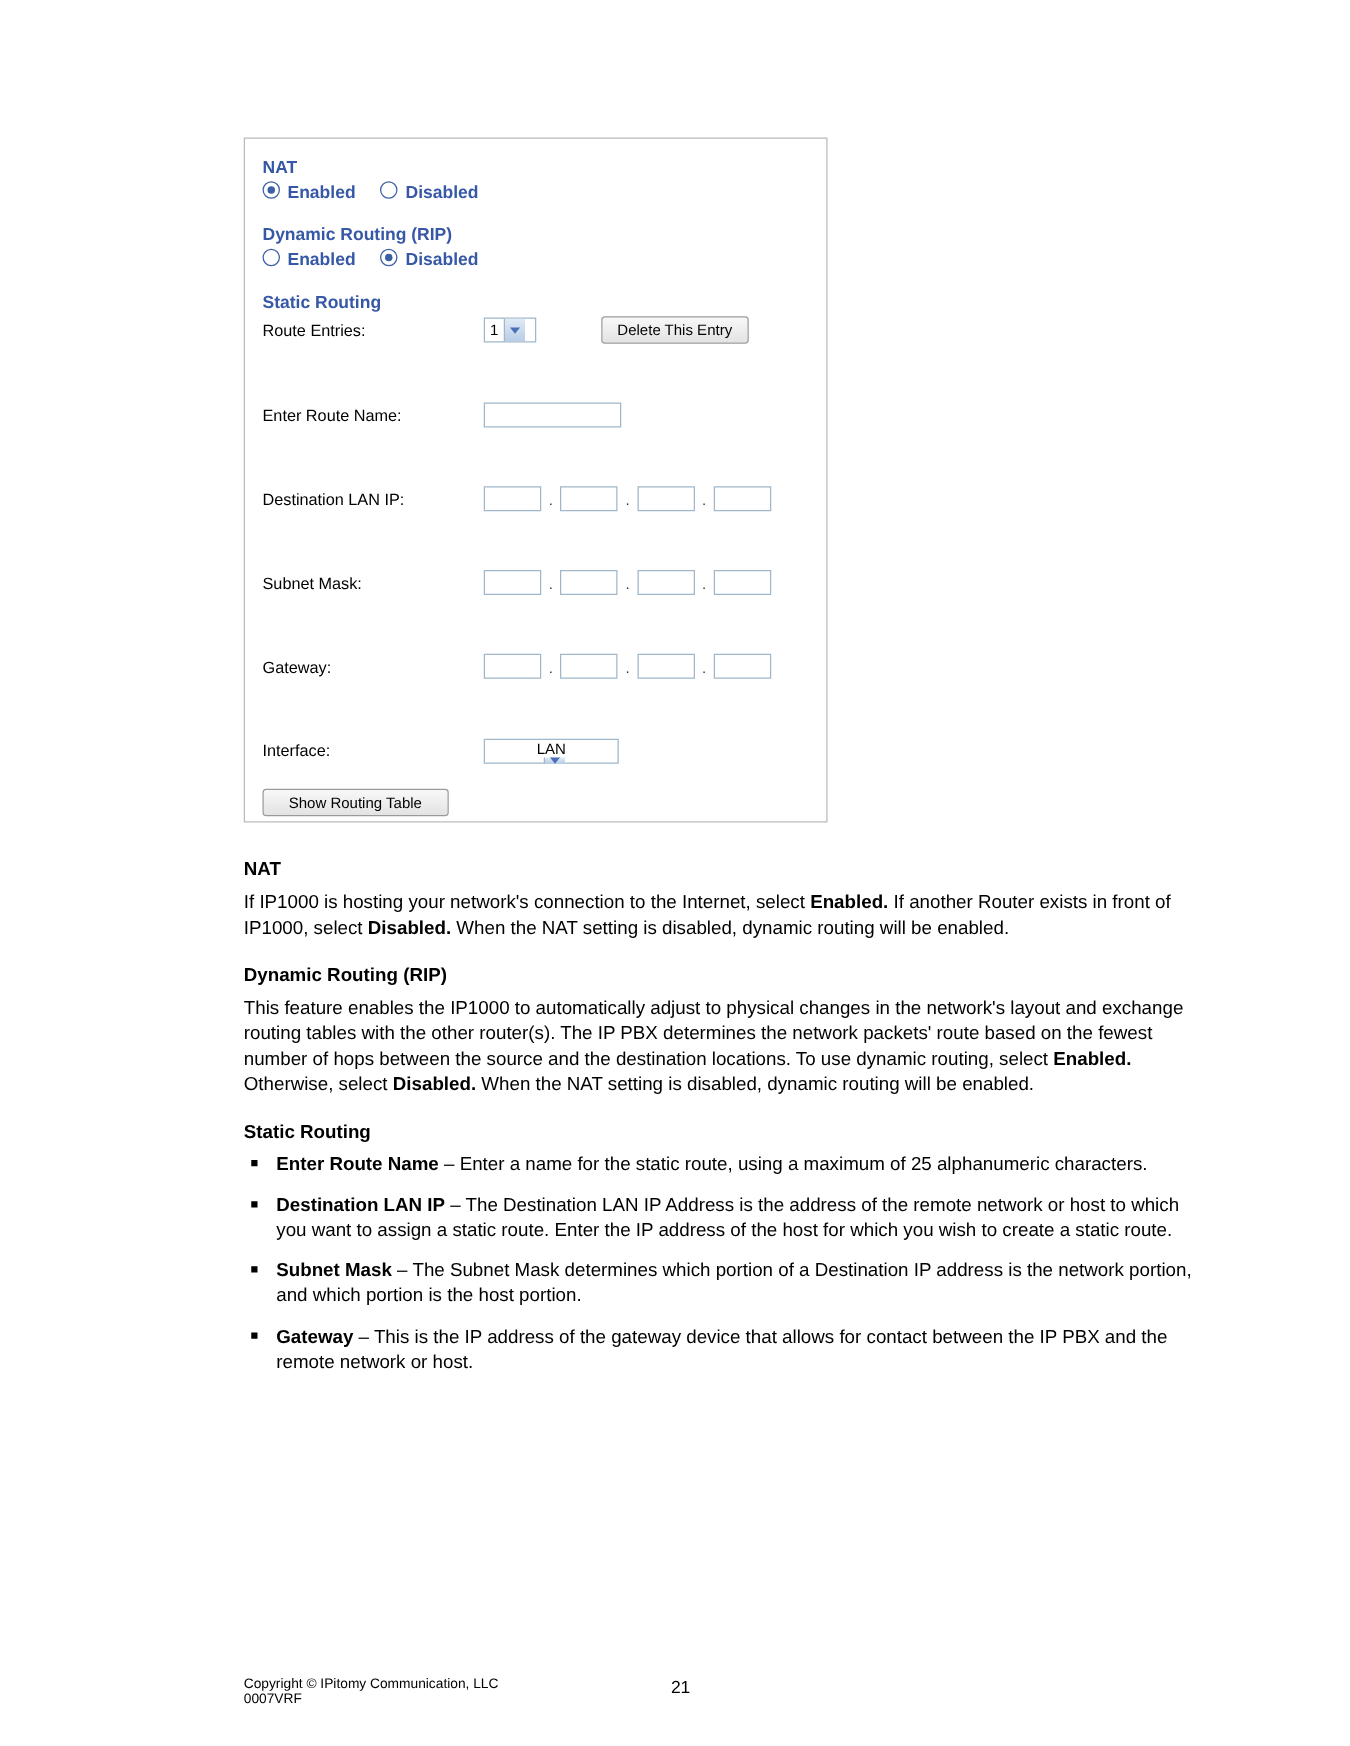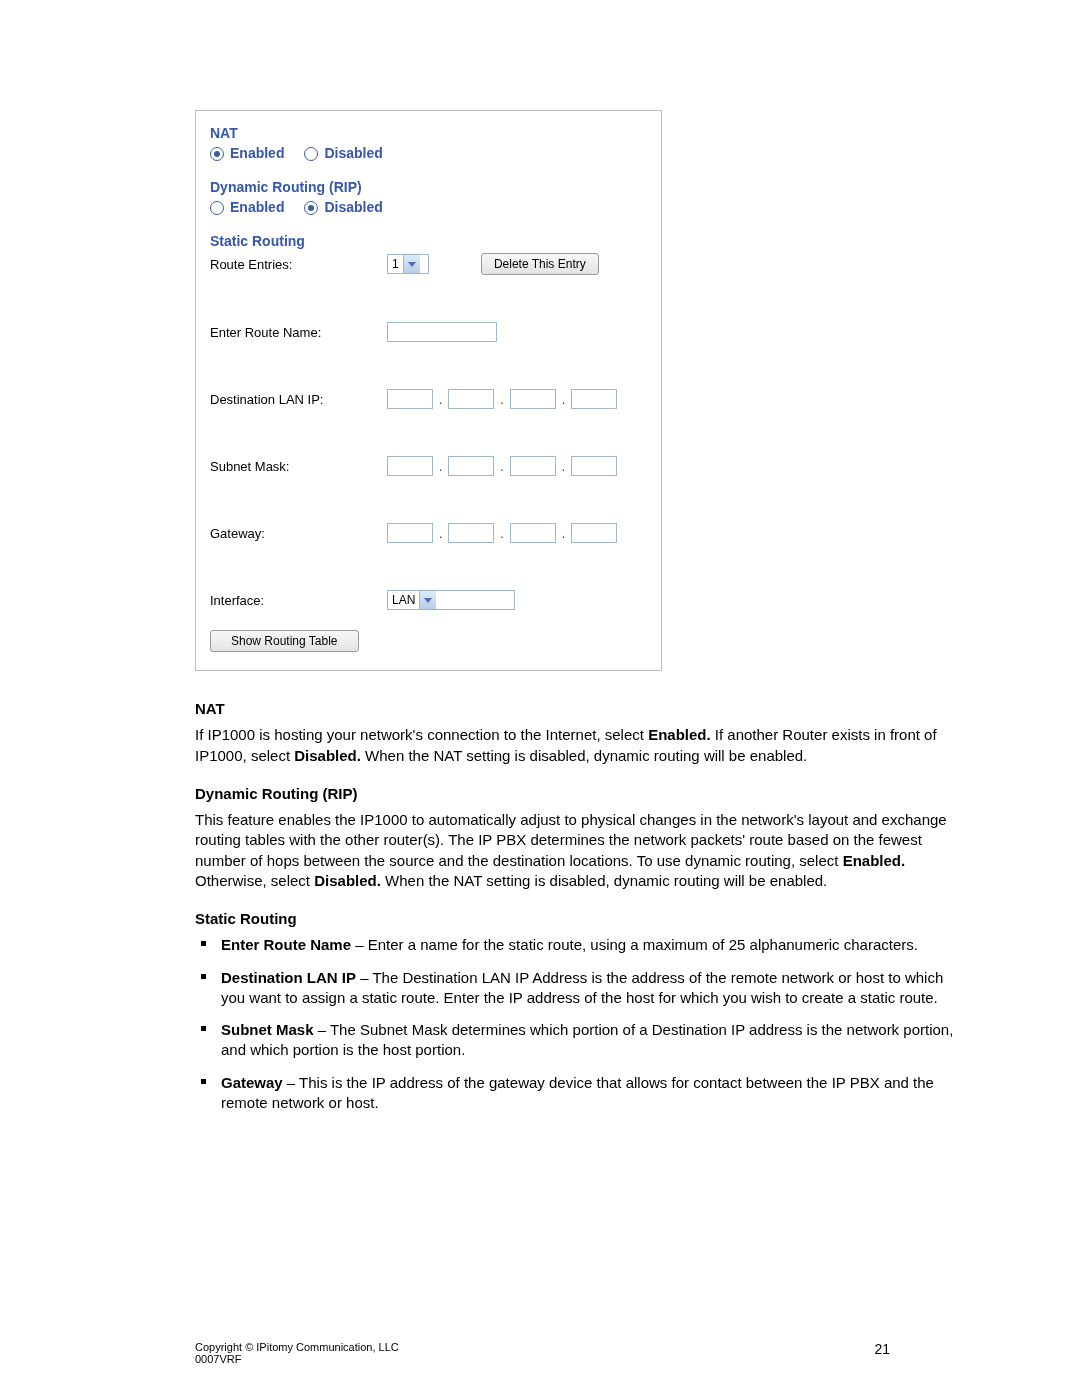--- a/index.html
+++ b/index.html
@@ -26,21 +26,21 @@
     background: #fff;
   }
   .section-title {
     color: #3658a6;
     font-weight: bold;
     font-size: 14px;
     margin-bottom: 2px;
   }
   .radio-row {
     display: flex;
-    align-items: flex-end;
+    align-items: flex-start;
     gap: 6px;
     margin: 4px 0 18px 0;
   }
   .radio-row .label {
     font-weight: bold;
     color: #3658a6;
     font-size: 14px;
     margin-right: 14px;
   }
   .radio {
@@ -124,21 +124,20 @@
   .ip-row .octet {
     width: 46px;
   }
   .ip-row .dot {
     padding: 0 4px 2px 4px;
     font-size: 12px;
     color: #333;
   }
   .show-table-row {
     margin-top: 20px;
-    margin-bottom: 14px;
   }
   .save-row {
     border-top: 1px solid #bbb;
     margin: 20px -14px 0 -14px;
     padding: 10px 14px 10px 14px;
     display: flex;
     justify-content: flex-end;
   }
   .doc-text {
     margin-top: 28px;
@@ -175,21 +174,21 @@
     left: 195px;
     right: 190px;
     font-size: 11px;
     display: flex;
     justify-content: space-between;
     flex-direction: column;
   }
   .footer .center {
     position: absolute;
     left: 4px; right: 0;
-    text-align: right;
+    text-align: center;
     font-size: 14px;
   }
 </style>
 </head>
 <body>
 
 <div class="page">
 
   <div class="config-box">
 
@@ -256,21 +255,21 @@
           <span class="dot">.</span>
         <input class="text-input octet" style="">
           <span class="dot">.</span>
         <input class="text-input octet" style="">
           <span class="dot">.</span>
         <input class="text-input octet" style="">
       </div>
 
       <div class="form-label">Interface:</div>
       <div>
-        <span class="select" style="width:128px;">
+        <span class="select" style="width:108px;flex-direction:column;">
           <span class="sel-text">LAN</span>
           <span class="sel-btn">
               <span class="arrow"></span>
             </span>
         </span>
       </div>
     </div>
 
     <div class="show-table-row">
       <span class="btn" style="padding:0 20px;">Show Routing Table</span>

